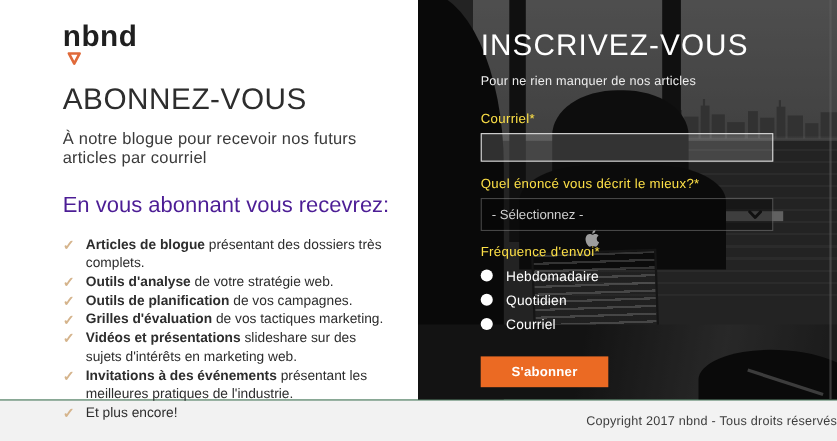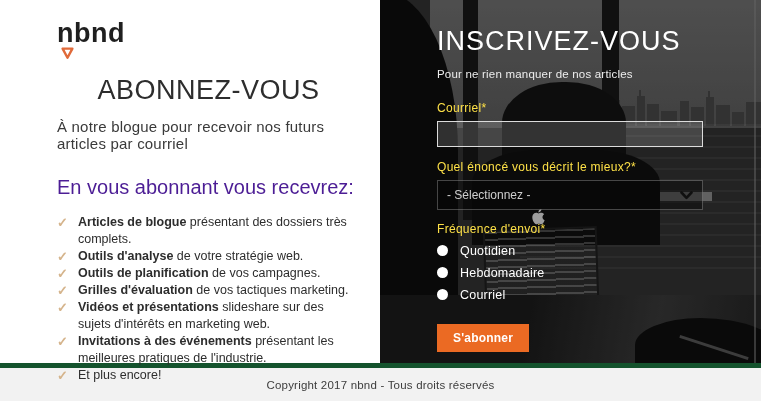--- a/index.html
+++ b/index.html
@@ -7,21 +7,21 @@
   body { font-family: "Liberation Sans", sans-serif; background: #fff; }
 
   .page { width: 761px; height: 401px; display: flex; flex-direction: column; }
   .main { display: flex; height: 363px; }
 
   
   .left-panel { width: 380px; height: 363px; background: #ffffff; padding: 18px 20px 0 57px; position: relative; }
   .logo { display: inline-flex; align-items: flex-start; cursor: pointer; flex-direction: column; }
   .logo-text { font-size: 27px; font-weight: 700; color: #1f1f1f; letter-spacing: 0.5px; line-height: 30px; }
   .logo-mark { margin: -2px 0 0 3px; }
-  .left-title { font-size: 27px; font-weight: 400; color: #2d2d2d; letter-spacing: 0.5px; margin-top: 14px; line-height: 30px; text-align: center; }
+  .left-title { font-size: 27px; font-weight: 400; color: #2d2d2d; letter-spacing: 0.5px; margin-top: 14px; line-height: 30px; }
   .left-subtitle { font-size: 15px; color: #3a3a3a; margin-top: 13px; letter-spacing: 0.2px; }
   .benefits-intro { font-size: 20px; color: #4c1d95; margin-top: 24px; }
   .benefits { list-style: none; margin-top: 15px; width: 292px; }
   .benefits li { display: flex; font-size: 12.5px; line-height: 17px; color: #2d2d2d; }
   .check { width: 21px; flex: 0 0 21px; color: #d5b48c; font-size: 13px; font-weight: 700; }
   .benefit-text b { font-weight: 700; }
 
   
   .right-panel { width: 381px; height: 363px; position: relative; overflow: hidden; background: #303030; }
   .photo, .photo div, .photo svg { position: absolute; }
@@ -63,26 +63,26 @@
   .select-box { margin-top: 6px; width: 266px; height: 30px; background: rgba(5,5,5,0.38);
                 border: 1px solid rgba(190,190,190,0.35); display: flex; align-items: center;
                 justify-content: space-between; padding: 0 9px; cursor: pointer; }
   .select-value { font-size: 12px; color: #cfcfcf; }
   .lbl-freq { margin-top: 12px; }
   .radio-group { margin-top: 8px; }
   .radio-row { display: flex; align-items: center; margin-bottom: 9px; height: 13px; cursor: pointer; }
   .radio-dot { width: 11px; height: 11px; border-radius: 50%; background: #ffffff; margin-right: 12px; flex: 0 0 11px; }
   .radio-label { font-size: 12.5px; color: #ffffff; letter-spacing: 0.2px; }
   .submit-btn { margin-top: 14px; background: #eb6a23; color: #ffffff; border: none;
-                font-size: 12px; font-weight: 700; padding: 7px 16px; cursor: pointer;
+                font-size: 12px; font-weight: 700; padding: 7px 28px; cursor: pointer;
                 font-family: "Liberation Sans", sans-serif; letter-spacing: 0.2px; }
 
   
-  .footer { height: 38px; background: #f2f2f2; border-top: 5px solid #14532d;
-            display: flex; align-items: center; justify-content: center; }
+  .footer { height: 38px; background: #f2f2f2; border-top: 1px solid #14532d;
+            display: flex; align-items: center; justify-content: flex-end; }
   .footer span { font-size: 11.5px; color: #3d3d3d; letter-spacing: 0.2px; }
 </style>
 </head>
 <body>
 
 <div class="page">
   <div class="main">
 
     <section class="left-panel">
       <div class="logo">
@@ -190,26 +190,26 @@
           <span class="select-value">- Sélectionnez -</span>
           <svg width="13" height="9" viewBox="0 0 13 9">
             <polyline points="1.5,1.5 6.5,6.8 11.5,1.5" fill="none" stroke="#101010" stroke-width="2.6" stroke-linecap="round" stroke-linejoin="round"></polyline>
           </svg>
         </div>
 
         <label class="field-label lbl-freq">Fréquence d'envoi*</label>
         <div class="radio-group">
           <div class="radio-row">
             <span class="radio-dot"></span>
-            <span class="radio-label">Quotidien</span>
+            <span class="radio-label">Hebdomadaire</span>
           </div>
 
           <div class="radio-row">
             <span class="radio-dot"></span>
-            <span class="radio-label">Hebdomadaire</span>
+            <span class="radio-label">Quotidien</span>
           </div>
 
           <div class="radio-row">
             <span class="radio-dot"></span>
             <span class="radio-label">Courriel</span>
           </div>
         </div>
         
 
         <button class="submit-btn" type="submit">S'abonner</button>

